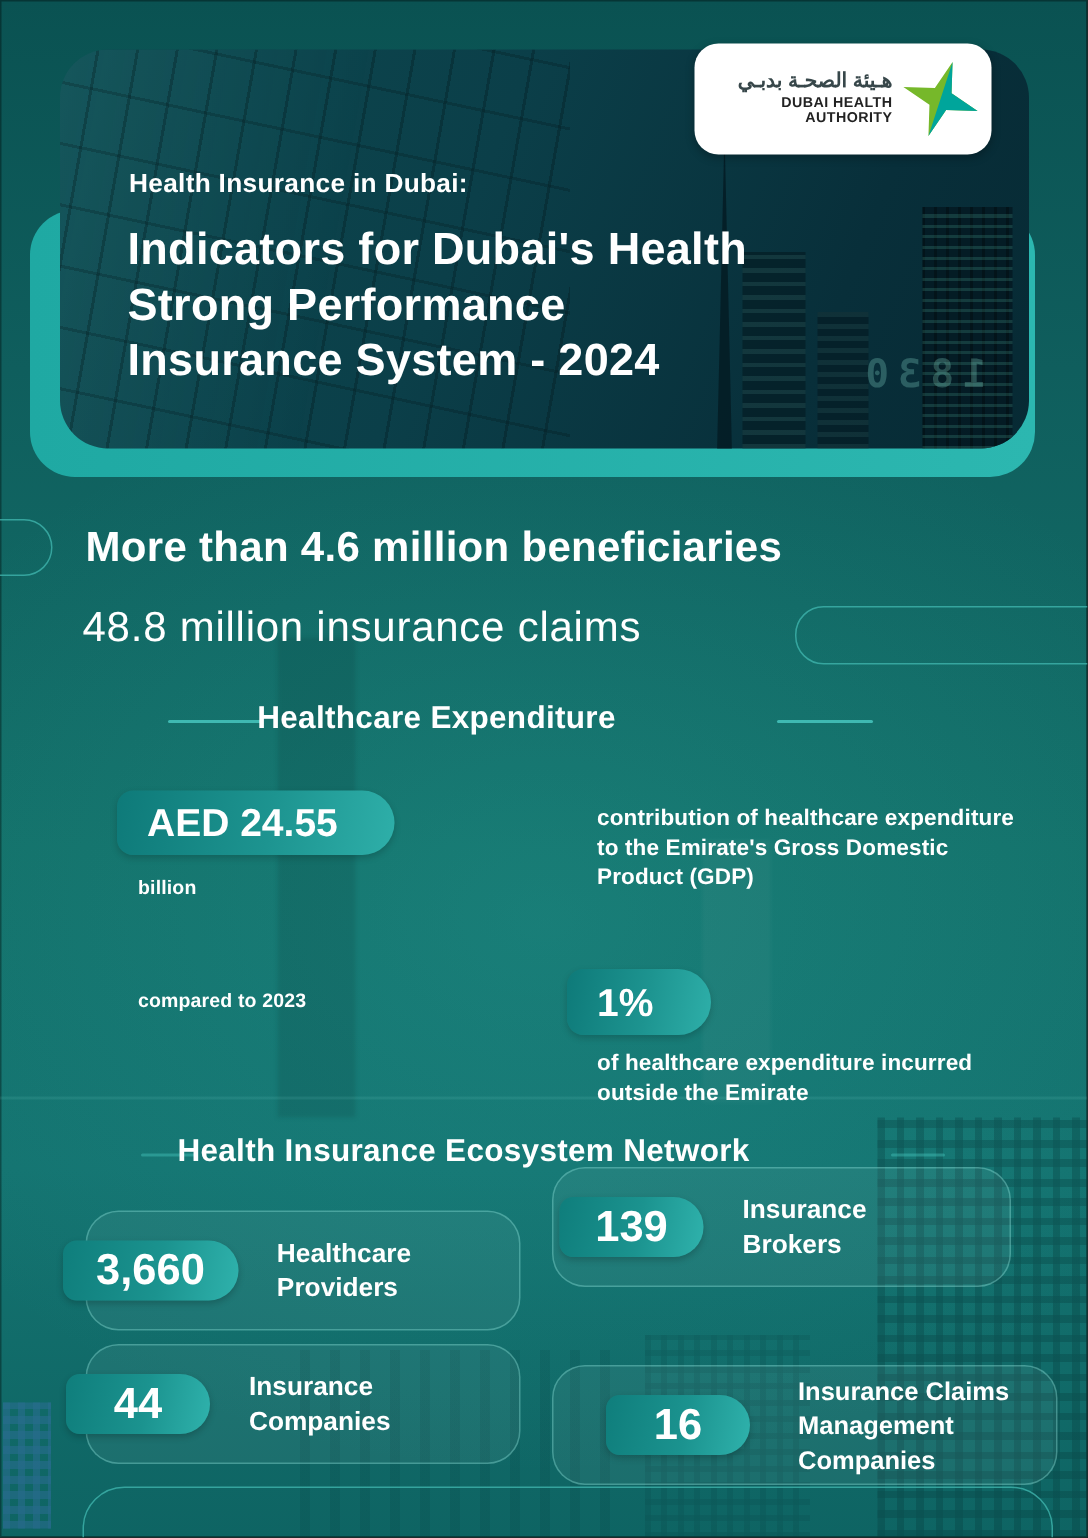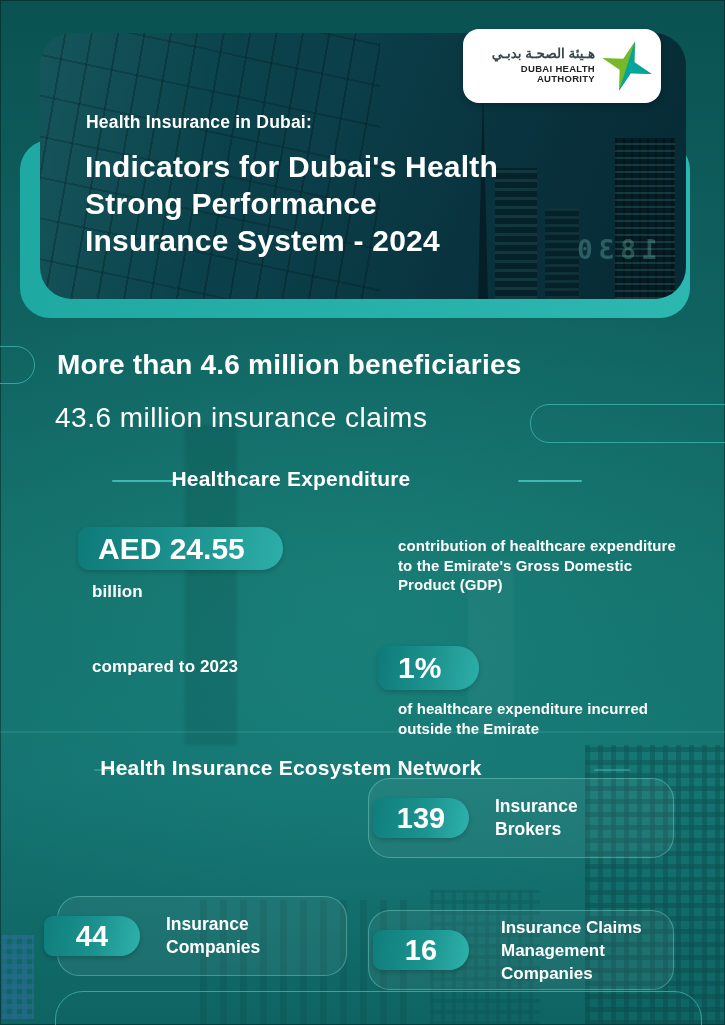--- a/index.html
+++ b/index.html
@@ -81,55 +81,55 @@
   
   .deco-outline{border:1.5px solid rgba(62,180,172,0.8);border-radius:19px;background:transparent;}
   .deco-left{left:-58px;top:346px;width:91px;height:36px;}
   .deco-right{left:530px;top:404px;width:240px;height:37px;}
   .deco-bottom{left:55px;top:991px;width:645px;height:70px;border-radius:28px;}
   .benef{left:57px;top:349px;font-size:28px;font-weight:bold;letter-spacing:0.2px;}
   .claims{left:55px;top:402px;font-size:28px;font-weight:normal;letter-spacing:0.5px;}
   
   .sec-heading{width:582px;text-align:center;font-size:21px;font-weight:bold;letter-spacing:0.2px;}
   .exp-heading{left:0;top:467px;}
-  .eco-heading{left:0;top:756px;}
+  .eco-heading{left:18px;top:756px;}
   .rule{height:2px;background:rgba(70,198,190,0.85);border-radius:1px;}
   .rule-exp-l{left:112px;top:480px;width:62px;}
   .rule-exp-r{left:518px;top:480px;width:64px;}
   .rule-eco-l{left:94px;top:769px;width:36px;opacity:.5;}
   .rule-eco-r{left:594px;top:769px;width:36px;opacity:.5;}
   
   .pill{
     display:inline-flex;align-items:baseline;
     background:linear-gradient(100deg,#0e7a79 0%,#1d9490 55%,#2eafa9 100%);
     border-radius:12px 24px 24px 12px;
     box-shadow:0 2px 5px rgba(0,0,0,0.18);
     padding:0 26px 0 20px;height:44px;line-height:44px;
     font-weight:bold;white-space:nowrap;
   }
-  .pill .val{font-size:30px;}
+  .pill .val{font-size:26px;}
   .pill .sfx{font-size:19.5px;margin-left:12px;}
   .caption{font-weight:bold;font-size:15px;line-height:19.5px;margin-top:9px;margin-left:20px;max-width:285px;letter-spacing:0.1px;}
-  .cap-lg{font-size:17px;margin-left:14px;margin-top:12px;}
+  .cap-lg{font-size:13px;margin-left:14px;margin-top:12px;}
   .stat-a{left:78px;top:527px;}
   .stat-b{left:378px;top:527px;}
   .stat-c{left:78px;top:645px;}
   .stat-d{left:378px;top:646px;}
   .stat-a .pill,.stat-b .pill{height:43px;line-height:43px;}
   
   .eco-card{
     display:flex;align-items:center;
     background:rgba(255,255,255,0.055);
     border:1px solid rgba(140,225,218,0.38);
     border-radius:22px;height:78px;
   }
   .card-1{left:57px;top:807px;width:288px;}
   .card-2{left:368px;top:778px;width:304px;}
   .card-3{left:57px;top:896px;width:288px;}
-  .card-4{left:368px;top:910px;width:304px;}
+  .card-4{left:368px;top:910px;width:304px;padding-left:31px;}
   .eco-pill{
     flex:0 0 auto;min-width:52px;text-align:center;
     background:linear-gradient(100deg,#0f7e7c 0%,#1b938f 55%,#2fb2ac 100%);
     border-radius:10px 22px 22px 10px;
     box-shadow:0 2px 5px rgba(0,0,0,0.2);
     height:40px;line-height:40px;padding:0 22px;
     font-size:29px;font-weight:bold;white-space:nowrap;
   }
   .card-1 .eco-pill{margin-left:-16px;}
   .card-3 .eco-pill{margin-left:-14px;}
@@ -173,21 +173,21 @@
     </svg>
   </div>
   <div class="abs big-title">
     <div>Indicators for Dubai's Health</div>
     <div>Strong Performance</div>
     <div>Insurance System - 2024</div>
   </div>
 
   <div class="abs deco-outline deco-left"></div>
   <div class="abs benef">More than 4.6 million beneficiaries</div>
-  <div class="abs claims">43.6 million insurance claims</div>
+  <div class="abs claims">48.8 million insurance claims</div>
   <div class="abs deco-outline deco-right"></div>
 
   <div class="abs rule rule-exp-l"></div>
   <div class="abs sec-heading exp-heading">Healthcare Expenditure</div>
   <div class="abs rule rule-exp-r"></div>
 
   <div class="abs stat-a">
     <div class="pill">
       <span class="val">AED 24.55</span>
       <span class="sfx"></span>
@@ -208,20 +208,24 @@
       <span class="val">1%</span>
       <span class="sfx"></span>
     </div>
     <div class="caption">of healthcare expenditure incurred outside the Emirate</div>
   </div>
 
   <div class="abs rule rule-eco-l"></div>
   <div class="abs sec-heading eco-heading">Health Insurance Ecosystem Network</div>
   <div class="abs rule rule-eco-r"></div>
 
+  <div class="abs eco-card card-1">
+    <div class="eco-pill">3,660</div>
+    <div class="eco-label">Healthcare Providers</div>
+  </div>
   <div class="abs eco-card card-2">
     <div class="eco-pill">139</div>
     <div class="eco-label">Insurance Brokers</div>
   </div>
   <div class="abs eco-card card-3">
     <div class="eco-pill">44</div>
     <div class="eco-label">Insurance Companies</div>
   </div>
   <div class="abs eco-card card-4">
     <div class="eco-pill">16</div>

